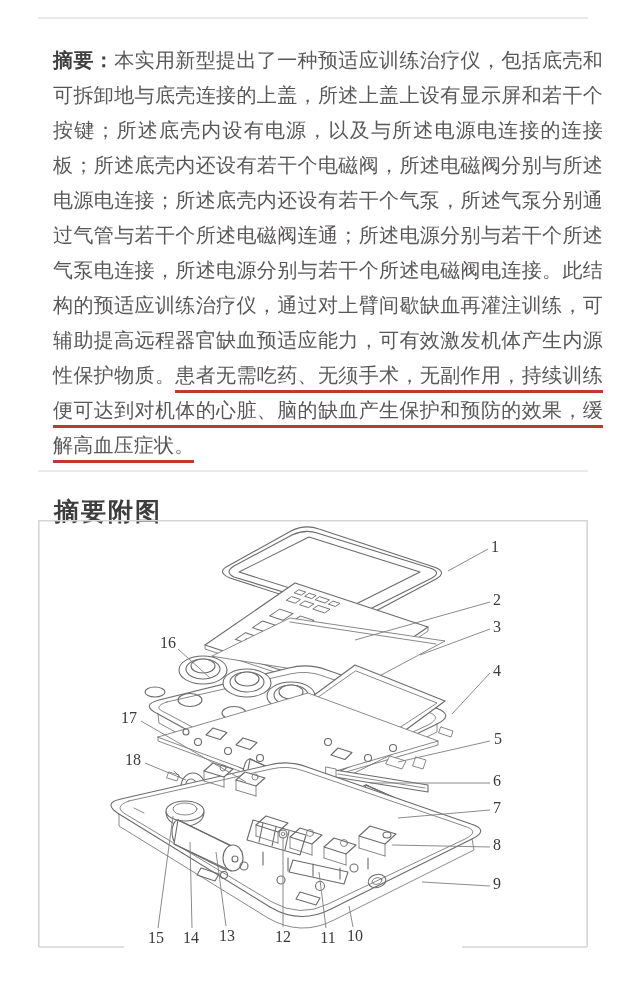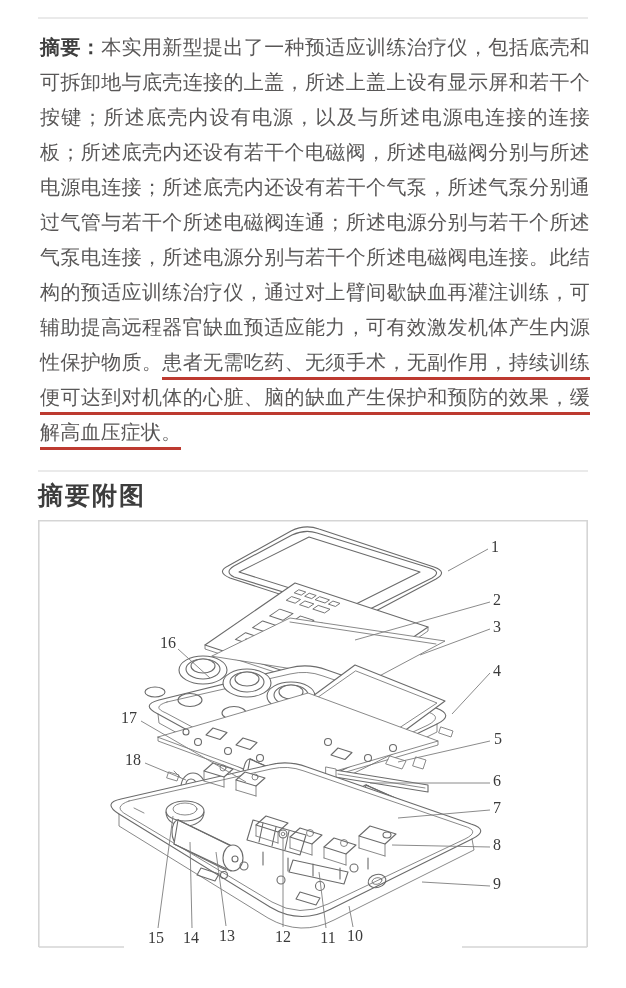--- a/index.html
+++ b/index.html
@@ -6,32 +6,32 @@
   body{
     width:626px;height:988px;background:#ffffff;
     font-family:"Liberation Sans","DejaVu Sans",sans-serif;
     position:relative;overflow:hidden;
   }
   .page{position:absolute;inset:0;}
   .divider{position:absolute;left:38px;width:550px;height:2px;background:#eaeaea;}
   .divider.top{top:17px;}
   .divider.mid{top:470px;}
   .abstract{
-    position:absolute;top:28px;left:38px;width:550px;margin:2px;
+    position:absolute;top:28px;left:38px;width:550px;margin:15px;
     font-size:20px;line-height:35px;color:#595757;
     text-align:justify;text-justify:inter-ideograph;
     letter-spacing:0.2px;
   }
   .abstract .lbl{font-weight:bold;color:#3f3f3f;}
   .abstract .hl{
     border-bottom:3px solid #bd3a30;
     padding-bottom:4px;
   }
   .fig-heading{
-    position:absolute;top:481px;left:38px;margin:0;
+    position:absolute;top:481px;left:38px;margin:16px;
     font-size:25px;font-weight:bold;color:#3d3d3d;letter-spacing:2px;
     line-height:28px;
   }
   .figure-wrap{position:absolute;top:520px;left:38px;width:550px;height:428px;}
   .figure-wrap svg{display:block;}
   .drawing path,.drawing line,.drawing polyline,.drawing ellipse,.drawing circle,.drawing rect{
     fill:none;stroke:#6b6b6b;stroke-width:1.1;stroke-linejoin:round;stroke-linecap:round;
   }
   .drawing .fw{fill:#ffffff;}
   .drawing .dk{fill:#454545;stroke:#454545;}

